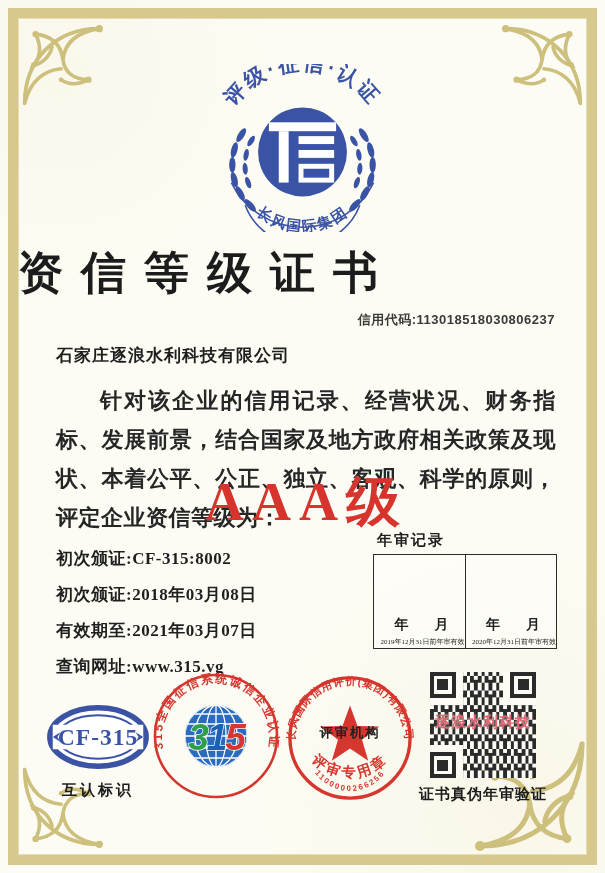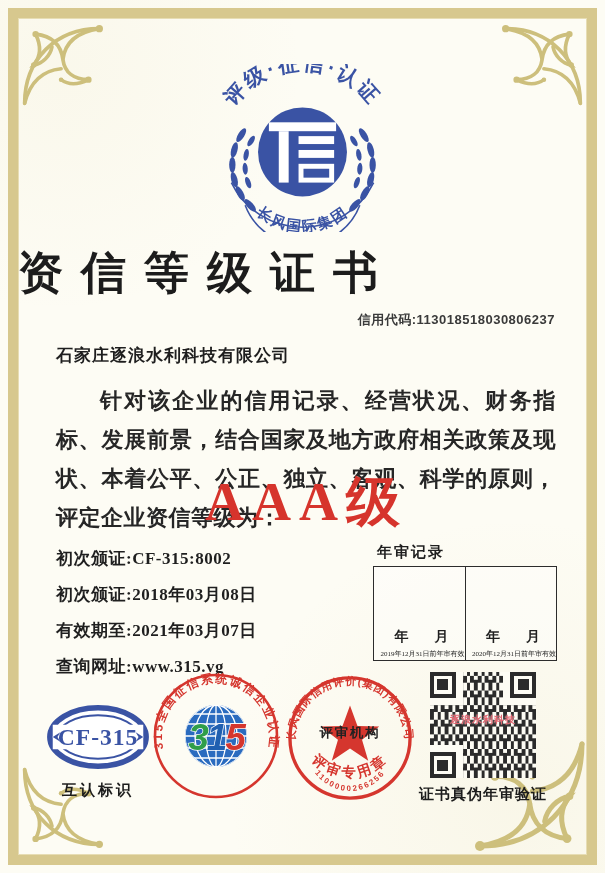--- a/index.html
+++ b/index.html
@@ -42,41 +42,41 @@
     font-size:22px;line-height:39px;font-weight:700;color:#262626;
     text-align:justify;text-indent:2em;letter-spacing:.5px;
   }
   .rating{
     position:absolute;left:0;right:0;top:466px;text-align:center;
     font-size:54px;font-weight:900;color:#d6342c;letter-spacing:8px;text-indent:8px;
   }
   .fields{position:absolute;left:56px;top:541px;}
   .field-row{font-size:17px;font-weight:800;line-height:36px;color:#1f1f1f;letter-spacing:.5px;}
   .annual{position:absolute;left:373px;top:531px;width:184px;}
-  .annual-title{font-size:15px;font-weight:800;color:#1f1f1f;margin:12px 0 4px 4px;letter-spacing:2px;}
+  .annual-title{font-size:15px;font-weight:800;color:#1f1f1f;margin:0 0 4px 4px;letter-spacing:2px;}
   .annual-table{display:flex;border:1.4px solid #2c2c2c;height:93px;background:rgba(255,255,255,.4);}
   .annual-cell{flex:1;position:relative;border-right:1.4px solid #2c2c2c;}
   .annual-cell:last-child{border-right:none;}
   .ym{position:absolute;left:0;right:16px;bottom:14px;text-align:right;font-size:14px;font-weight:800;color:#1f1f1f;}
   .ym .y{margin-right:26px;}
   .annual-note{position:absolute;left:0;right:0;bottom:1px;text-align:right;font-size:7px;font-weight:400;color:#1f1f1f;white-space:nowrap;}
 
   .cf-oval{position:absolute;left:46px;top:704px;width:104px;height:66px;}
   .cf-caption{
     position:absolute;left:46px;top:781px;width:104px;text-align:center;
     font-size:15px;font-weight:800;color:#1c1c1c;letter-spacing:3px;
     font-family:"Liberation Sans","DejaVu Sans",sans-serif;
   }
   .globe-seal{position:absolute;left:151px;top:671px;width:130px;height:130px;}
   .review-seal{position:absolute;left:286px;top:674px;width:128px;height:128px;}
 
   .qr-wrap{position:absolute;left:430px;top:672px;width:106px;height:106px;}
   .qr-overlay{
     position:absolute;left:0;right:0;top:41px;text-align:center;
-    font-size:10px;font-weight:800;color:#e26570;letter-spacing:1px;white-space:nowrap;
+    font-size:15px;font-weight:800;color:#e26570;letter-spacing:1px;white-space:nowrap;
     text-shadow:0 0 2px rgba(255,255,255,.6);
   }
   .qr-caption{
     position:absolute;left:416px;top:785px;width:134px;text-align:center;
     font-size:15px;font-weight:800;color:#1c1c1c;letter-spacing:1px;
     font-family:"Liberation Sans","DejaVu Sans",sans-serif;white-space:nowrap;
   }
 </style>
 </head>
 <body>

